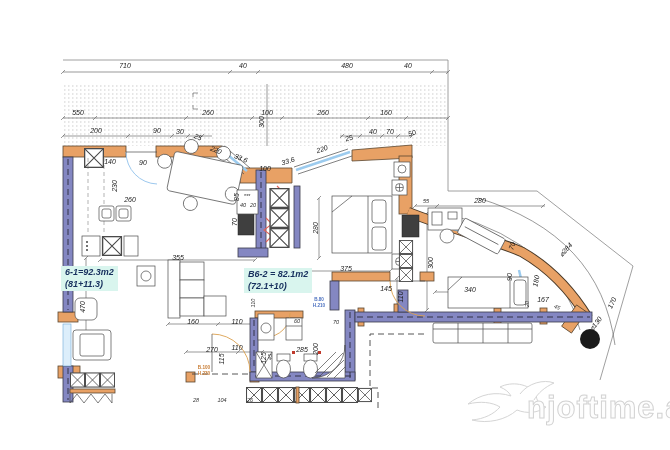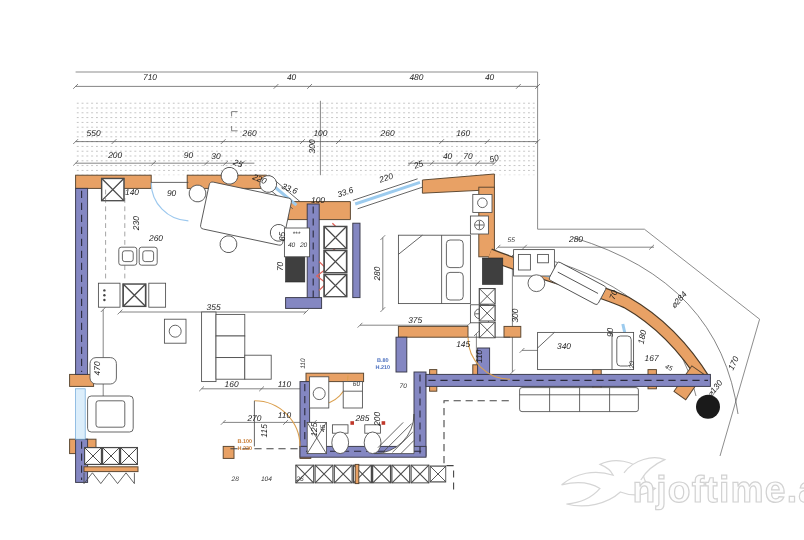--- a/index.html
+++ b/index.html
@@ -263,20 +263,28 @@
 
   <path class="tdsh" d="M424,334 H370 V388 H378 V408"></path>
 
   <g>
     <path d="M536,393 C528,384 512,381 500,387 C505,389 509,392 511,396 C496,391 480,394 468,404 C480,401 492,402 500,407 C494,414 484,419 472,420 C488,424 506,420 517,410 C527,414 538,413 546,407 C540,406 536,401 536,393 Z" fill="#fff" stroke="#d5d5d5" stroke-width="1"></path>
     <path d="M520,394 C528,383 544,379 554,383 C545,387 538,393 534,400" fill="#fff" stroke="#d5d5d5" stroke-width="1"></path>
     <text class="wmtext" x="527" y="418">njoftime.al</text>
   </g>
 </svg>
 
+<div class="rlab" style="left:61px;top:266px">
+  <div>6-1=92.3m2</div>
+  <div>(81+11.3)</div>
+</div>
+<div class="rlab" style="left:244px;top:268px">
+  <div>B6-2 = 82.1m2</div>
+  <div>(72.1+10)</div>
+</div>
 
 <span class="dim" style="left: 125px; top: 65px;">710</span>
     <span class="dim" style="left: 243px; top: 65px;">40</span>
     <span class="dim" style="left: 347px; top: 65px;">480</span>
     <span class="dim" style="left: 408px; top: 65px;">40</span>
     <span class="dim" style="left: 78px; top: 112px;">550</span>
     <span class="dim" style="left: 208px; top: 112px;">260</span>
     <span class="dim" style="left: 267px; top: 112px;">100</span>
     <span class="dim" style="left: 323px; top: 112px;">260</span>
     <span class="dim" style="left: 386px; top: 112px;">160</span>

